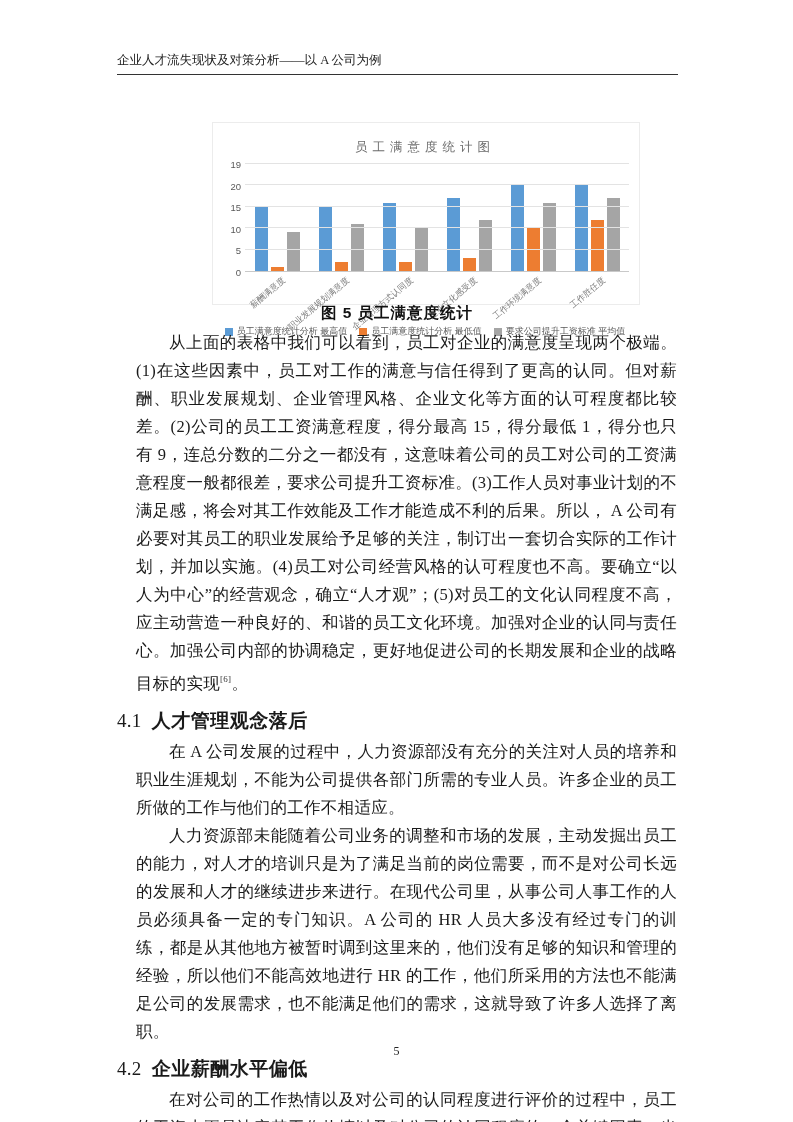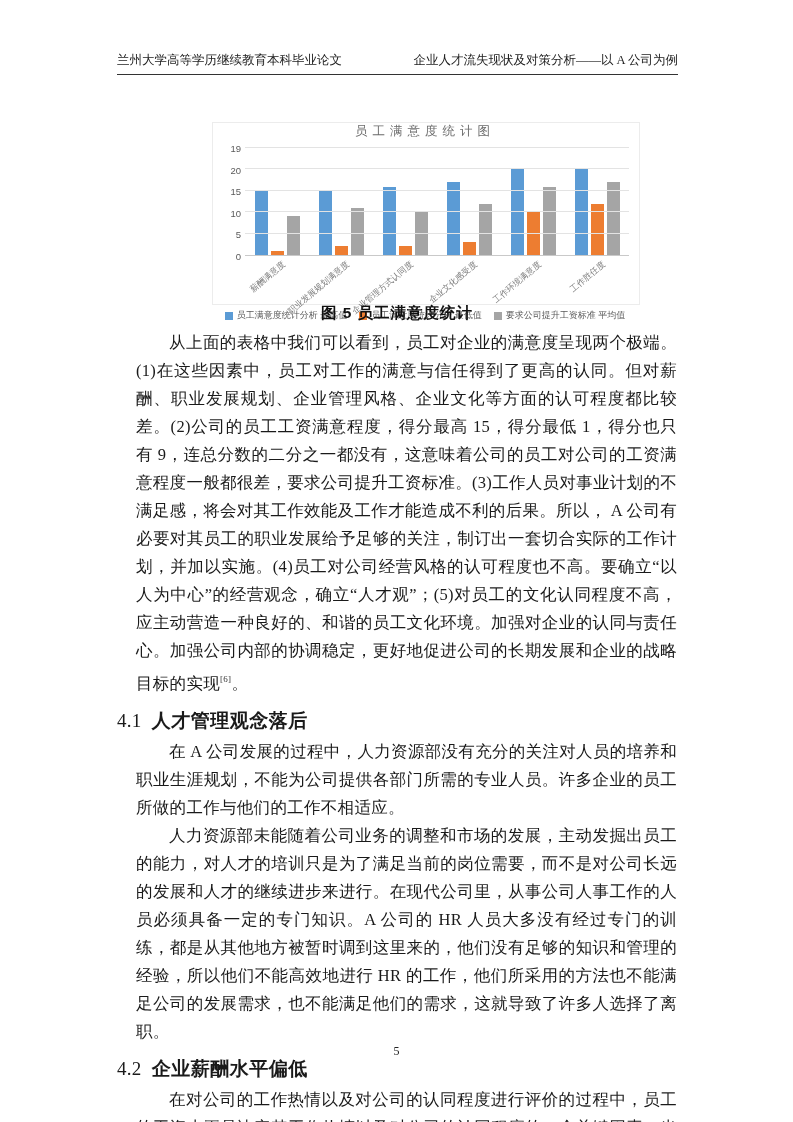--- a/index.html
+++ b/index.html
@@ -21,21 +21,21 @@
     border-bottom:1.5px solid #333;
     padding-bottom:5px;
   }
   
   .chart-wrap {
     position:absolute; top:122px; left:212px;
     width:428px; height:183px;
     border:1px solid #ececec;
     background:#fff;
     font-family:"Liberation Sans","DejaVu Sans",sans-serif;
-    padding:0 10px 2px 8px;
+    padding:16px 10px 2px 8px;
   }
   .chart-title {
     text-align:center; color:#6b6b6b; font-size:12.5px;
     letter-spacing:5px; margin-bottom:8px;
   }
   .chart-body { display:flex; }
   .yaxis { position:relative; width:24px; height:108px; }
   .ytick {
     position:absolute; right:4px; transform:translateY(50%);
     font-size:9.5px; color:#595959;
@@ -102,21 +102,20 @@
     position:absolute; bottom:63px; left:0; right:0;
     text-align:center; font-size:12px; color:#222;
   }
 </style>
 </head>
 <body>
 
 <div class="page">
 
   <div class="header">
-    <span>兰州大学高等学历继续教育本科毕业论文</span>
     <span>企业人才流失现状及对策分析——以 A 公司为例</span>
   </div>
 
   <div class="chart-wrap">
     <div class="chart-title">员工满意度统计图</div>
     <div class="chart-body">
       <div class="yaxis" id="yaxis">
           <div class="ytick" style="bottom: 0%;">0</div>
           <div class="ytick" style="bottom: 20%;">5</div>
           <div class="ytick" style="bottom: 40%; margin-left: 12px;">10</div>

